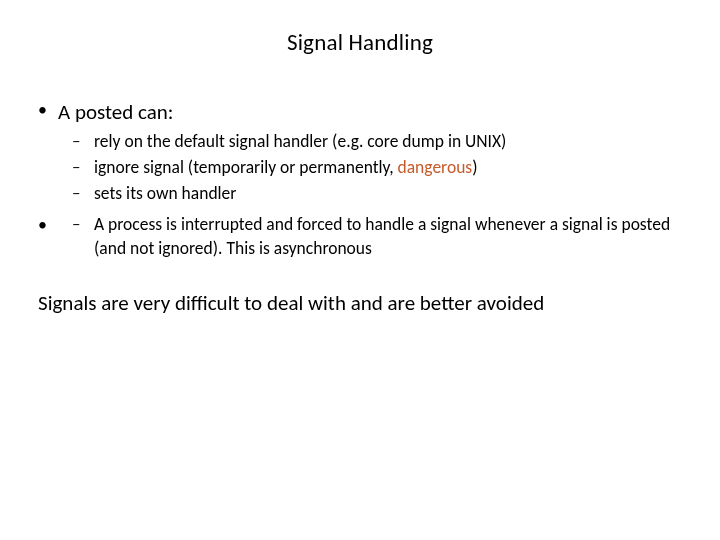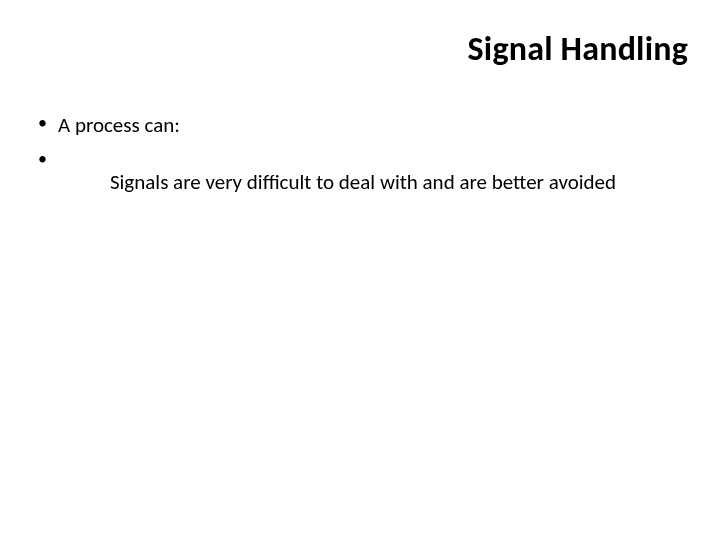--- a/index.html
+++ b/index.html
@@ -4,23 +4,23 @@
 <style>
   * { margin: 0; padding: 0; box-sizing: border-box; }
   html, body { width: 720px; height: 540px; }
   body {
     font-family: Calibri, "Segoe UI", Arial, sans-serif;
     color: #000;
     background: #fff;
     padding: 28px 32px 32px 32px;
   }
   .title {
-    text-align: right;
-    font-size: 34px;
-    font-weight: 700;
+    text-align: center;
+    font-size: 23px;
+    font-weight: 400;
     color: #000;
     margin-bottom: 42px;
     letter-spacing: 0.2px;
   }
   ul.level1 {
     list-style: none;
     padding-left: 26px;
   }
   ul.level1 > li {
     position: relative;
@@ -52,31 +52,38 @@
     position: absolute;
     left: -22px;
     top: 0;
     font-size: 17px;
   }
   .danger { color: #c55a2b; }
   .footer {
     font-size: 21px;
     margin-top: 30px;
     padding-left: 6px;
-    text-align: center;
   }
 </style>
 </head>
 <body>
 
 <h1 class="title">Signal Handling</h1>
 
 <ul class="level1">
   <li>
-    <span>A process can:</span>
+    <span>A posted can:</span>
+    <ul class="level2">
+      <li>rely on the default signal handler (e.g. core dump in UNIX)</li>
+      <li>
+        <span>ignore signal (temporarily or permanently, </span><span class="danger">dangerous</span><span>)</span>
+      </li>
+      <li>sets its own handler</li>
+    </ul>
   </li>
   <li>
     <ul class="level2">
+      <li>A process is interrupted and forced to handle a signal whenever a signal is posted (and not ignored). This is asynchronous</li>
     </ul>
   </li>
 </ul>
 
 <p class="footer">Signals are very difficult to deal with and are better avoided</p>
 
 </body></html>

